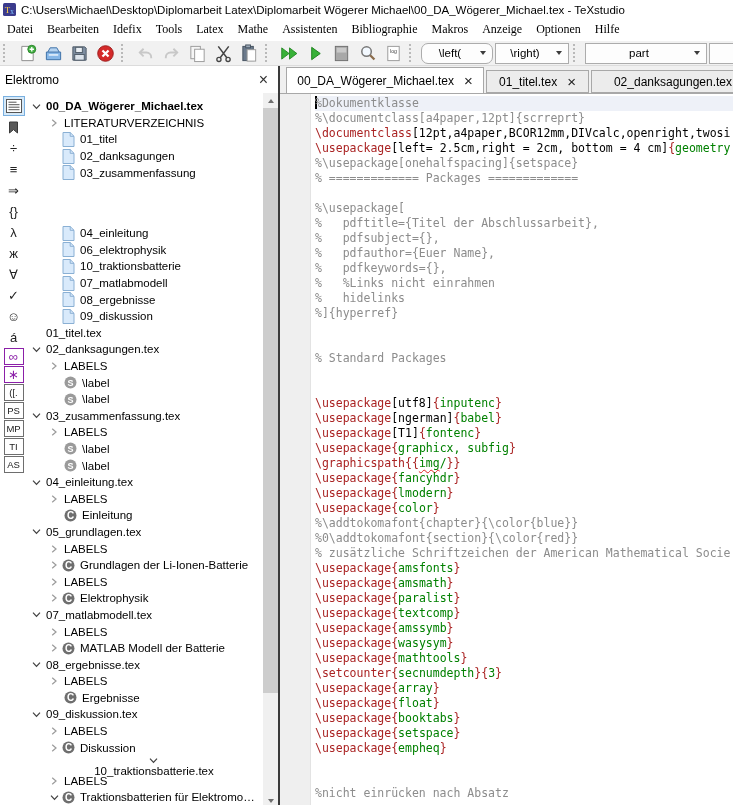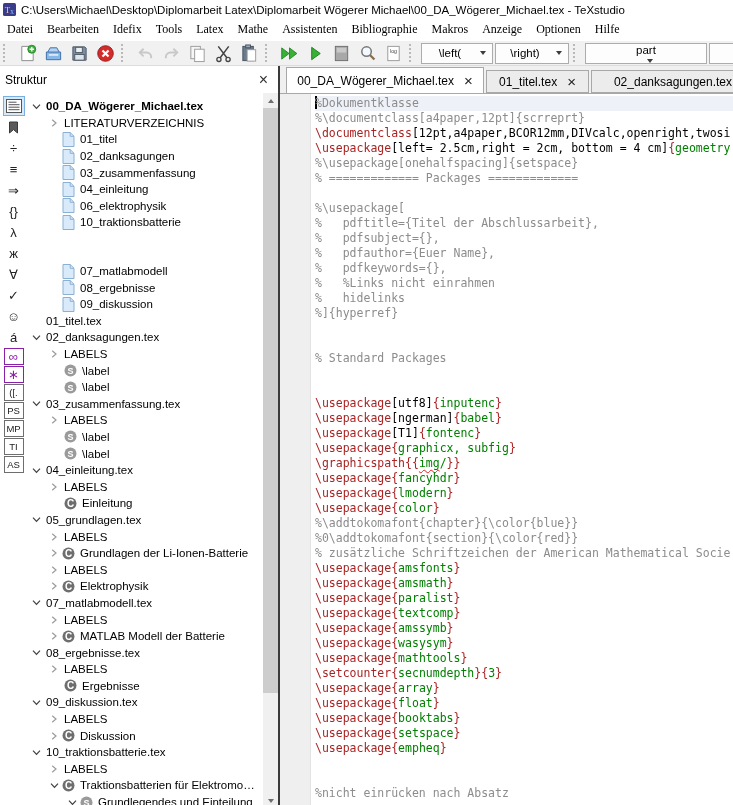--- a/index.html
+++ b/index.html
@@ -15,21 +15,21 @@
   
   .toolbar{height:24px;display:flex;align-items:center;background:#f1f1f1;
            border-bottom:1px solid #dcdcdc;overflow:hidden;}
   .grip{width:5px;height:18px;border-left:2px dotted #b9b9b9;margin:0 4px 0 3px;flex:none;}
   .tbtn{width:26px;height:22px;display:flex;align-items:center;justify-content:center;flex:none;}
   .tbtn svg{width:19px;height:19px;}
   .tbtn.disabled{opacity:.9;}
   .combo{height:19px;border:1px solid #acacac;background:#fdfdfd;display:flex;align-items:center;
          font-size:11.5px;padding:0 6px;margin:0 1px;flex:none;}
   .combo .combo-label{flex:1;text-align:center;}
-  .combo-0{width:58px;}.combo-1{width:60px;}.combo-2{width:108px;flex-direction:column;}.combo-3{width:86px;}
+  .combo-0{width:58px;border-radius:7px;}.combo-1{width:60px;}.combo-2{width:108px;}.combo-3{width:86px;}
   .carrow{width:0;height:0;border-left:3.5px solid transparent;border-right:3.5px solid transparent;
           border-top:4px solid #3c3c3c;margin-left:8px;}
   
   .main{display:flex;height:742px;}
   .leftpanel{width:280px;flex:none;display:flex;flex-direction:column;background:#fff;
              border-right:2px solid #3a3a3a;box-sizing:border-box;}
   .panel-header{height:27px;flex:none;display:flex;align-items:center;justify-content:space-between;
                 padding:0 10px 0 5px;font-size:12px;}
   .panel-close{font-size:16px;line-height:14px;color:#333;cursor:default;}
   .panel-body{flex:1;display:flex;position:relative;overflow:hidden;}
@@ -223,21 +223,21 @@
       </div>
       <div class="combo combo-3">
         <span class="combo-label">label</span>
       </div>
     </div>
 
   <div class="main">
 
     <div class="leftpanel">
       <div class="panel-header">
-        <span>Struktur</span>
+        <span>Elektromo</span>
         <span class="panel-close">×</span>
       </div>
       <div class="panel-body">
         <div class="iconstrip">
             <div class="sicon sel">
               <svg width="16" height="14" viewBox="0 0 16 14">
                 <rect x="0.5" y="0.5" width="15" height="13" fill="#fff" stroke="#555"></rect>
                 <path d="M2.5 3.2h8M2.5 5.7h11M2.5 8.2h11M2.5 10.7h11" stroke="#555"></path>
               </svg>
             </div>
@@ -304,21 +304,21 @@
             <div class="trow" style="padding-left: 19px;">
               <span class="chev"></span>
               <span class="ticon">
                 <svg width="13" height="15" viewBox="0 0 13 15">
                   <path d="M1 0.5h7.2L12 4.3V14.5H1z" fill="#d9eafb" stroke="#8ab0d4"></path>
                   <path d="M8.2 0.5v3.8H12" fill="none" stroke="#8ab0d4"></path>
                 </svg>
               </span>
               <span class="tlabel">03_zusammenfassung</span>
             </div>
-            <div class="trow" style="padding-left: 19px;">
+            <div class="trow" style="padding-left: 19px; margin-top: 44px;">
               <span class="chev"></span>
               <span class="ticon">
                 <svg width="13" height="15" viewBox="0 0 13 15">
                   <path d="M1 0.5h7.2L12 4.3V14.5H1z" fill="#d9eafb" stroke="#8ab0d4"></path>
                   <path d="M8.2 0.5v3.8H12" fill="none" stroke="#8ab0d4"></path>
                 </svg>
               </span>
               <span class="tlabel">04_einleitung</span>
             </div>
             <div class="trow" style="padding-left: 19px;">
@@ -334,21 +334,21 @@
             <div class="trow" style="padding-left: 19px;">
               <span class="chev"></span>
               <span class="ticon">
                 <svg width="13" height="15" viewBox="0 0 13 15">
                   <path d="M1 0.5h7.2L12 4.3V14.5H1z" fill="#d9eafb" stroke="#8ab0d4"></path>
                   <path d="M8.2 0.5v3.8H12" fill="none" stroke="#8ab0d4"></path>
                 </svg>
               </span>
               <span class="tlabel">10_traktionsbatterie</span>
             </div>
-            <div class="trow" style="padding-left: 19px; margin-top: 32px;">
+            <div class="trow" style="padding-left: 19px;">
               <span class="chev"></span>
               <span class="ticon">
                 <svg width="13" height="15" viewBox="0 0 13 15">
                   <path d="M1 0.5h7.2L12 4.3V14.5H1z" fill="#d9eafb" stroke="#8ab0d4"></path>
                   <path d="M8.2 0.5v3.8H12" fill="none" stroke="#8ab0d4"></path>
                 </svg>
               </span>
               <span class="tlabel">07_matlabmodell</span>
             </div>
             <div class="trow" style="padding-left: 19px;">
@@ -598,21 +598,21 @@
                 </svg>
               </span>
               <span class="ticon">
                 <svg width="13" height="13" viewBox="0 0 13 13">
                   <circle cx="6.5" cy="6.5" r="6" fill="#6e6e6e"></circle>
                   <text x="6.5" y="10" text-anchor="middle" font-size="10" font-weight="bold" fill="#fff" font-family="Liberation Sans, sans-serif">C</text>
                 </svg>
               </span>
               <span class="tlabel">Diskussion</span>
             </div>
-            <div class="trow" style="padding-left: 1px;">
+            <div class="trow" style="padding-left: 1px; flex-direction: column;">
               <span class="chev">
                 <svg width="9" height="9" viewBox="0 0 9 9">
                   <path d="M1 2.6L4.5 6.4 8 2.6" fill="none" stroke="#3f3f3f" stroke-width="1.2"></path>
                 </svg>
               </span>
               <span class="tlabel">10_traktionsbatterie.tex</span>
             </div>
             <div class="trow" style="padding-left: 19px;">
               <span class="chev">
                 <svg width="8" height="8" viewBox="0 0 8 8">

